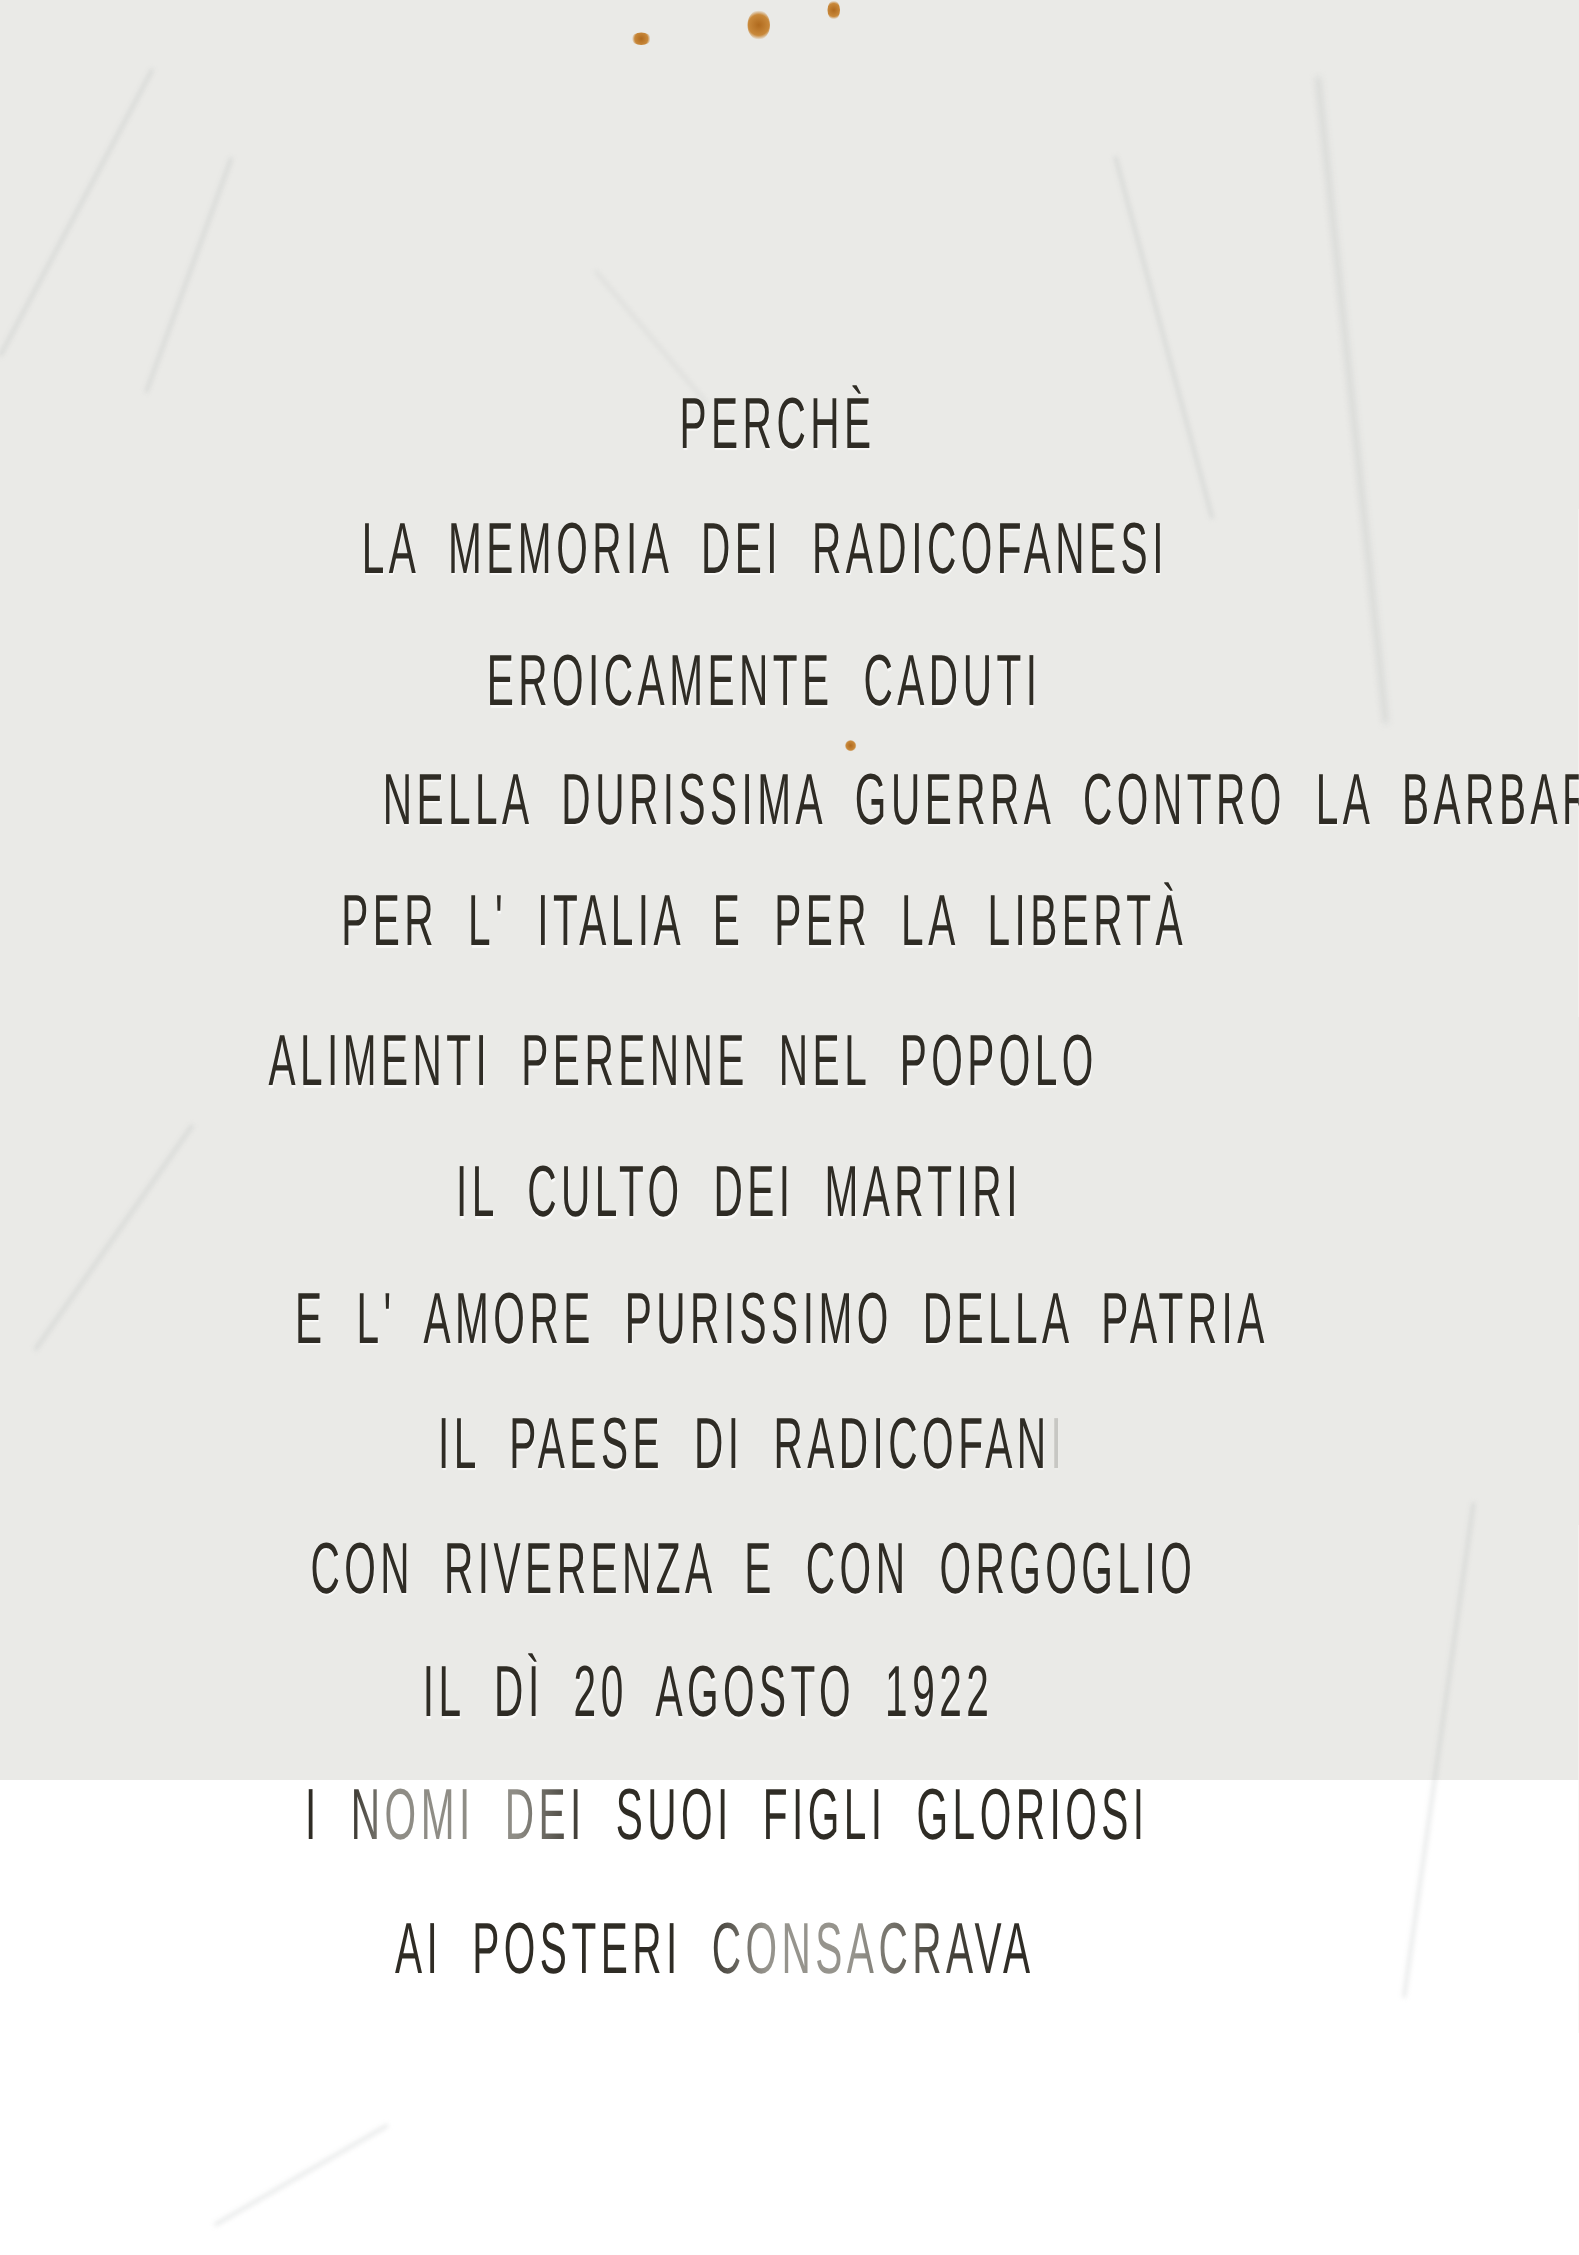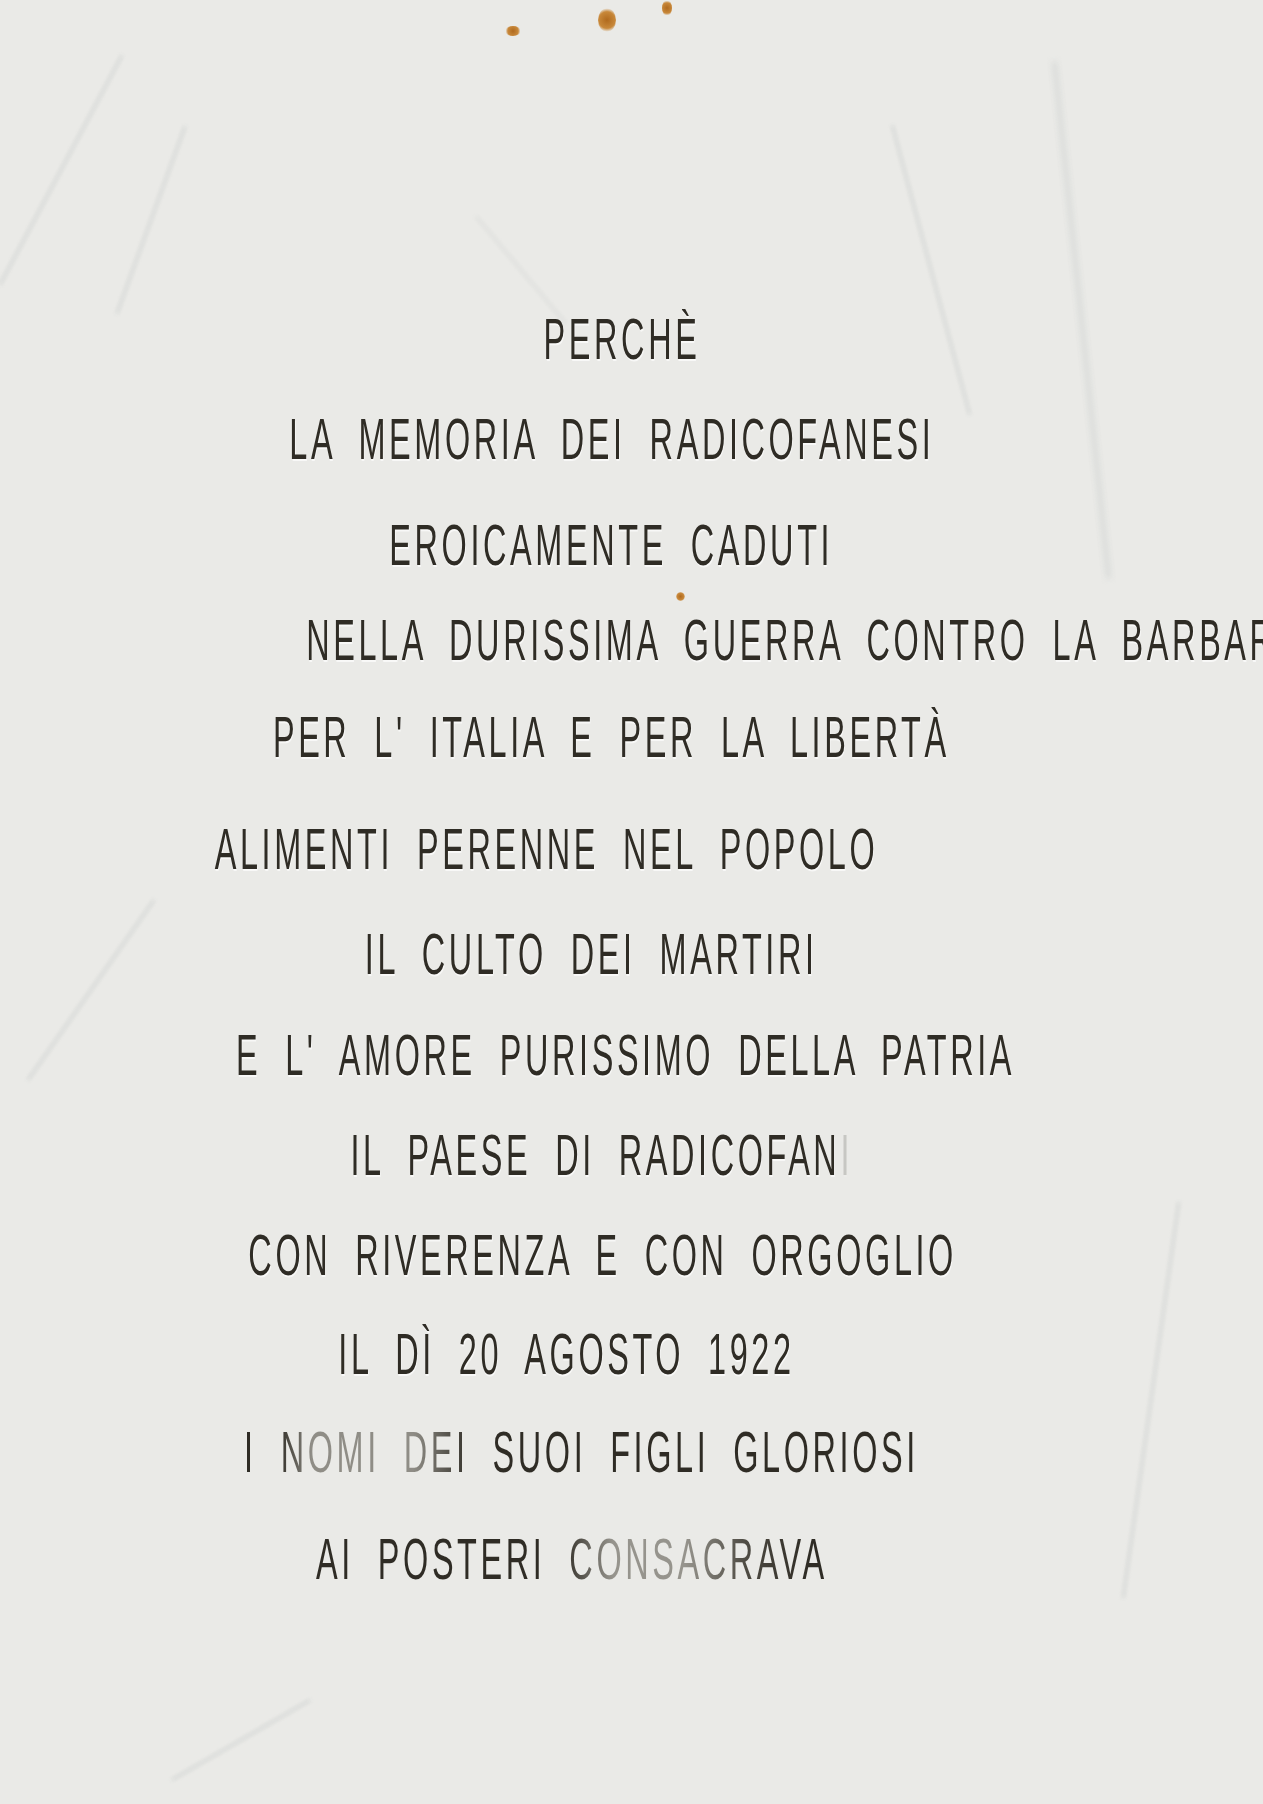--- a/index.html
+++ b/index.html
@@ -5,21 +5,21 @@
   html, body { margin: 0; padding: 0; }
   body {
     width: 1263px; height: 1804px;
     overflow: hidden;
     font-family: "Liberation Sans", sans-serif;
   }
 
   
   .plaque {
     position: relative;
-    width: 1263px; height: 1804px;
+    width: 1263px; height: 1424px;
     background:
       radial-gradient(ellipse 260px 520px at 78% 14%, rgba(168,175,174,0.38), transparent 65%),
       radial-gradient(ellipse 300px 700px at 86% 26%, rgba(172,179,178,0.33), transparent 65%),
       radial-gradient(ellipse 220px 420px at 93% 52%, rgba(176,182,181,0.28), transparent 65%),
       radial-gradient(ellipse 200px 140px at 4% 31%,  rgba(170,177,176,0.30), transparent 65%),
       radial-gradient(ellipse 240px 170px at 3% 55%,  rgba(174,180,179,0.26), transparent 65%),
       radial-gradient(ellipse 300px 200px at 12% 88%, rgba(170,177,176,0.30), transparent 65%),
       radial-gradient(ellipse 500px 260px at 45% 99%, rgba(168,175,174,0.33), transparent 65%),
       radial-gradient(ellipse 200px 120px at 38% 2%,  rgba(175,181,180,0.28), transparent 65%),
       radial-gradient(ellipse 180px 120px at 55% 33%, rgba(190,195,194,0.22), transparent 65%),

